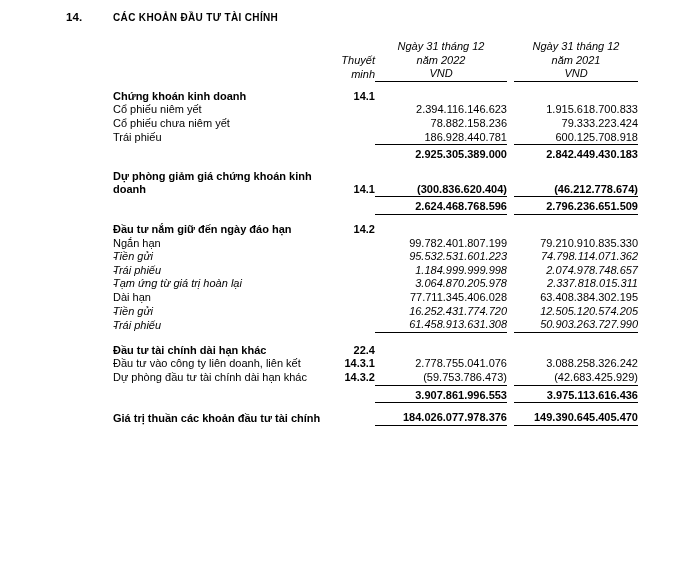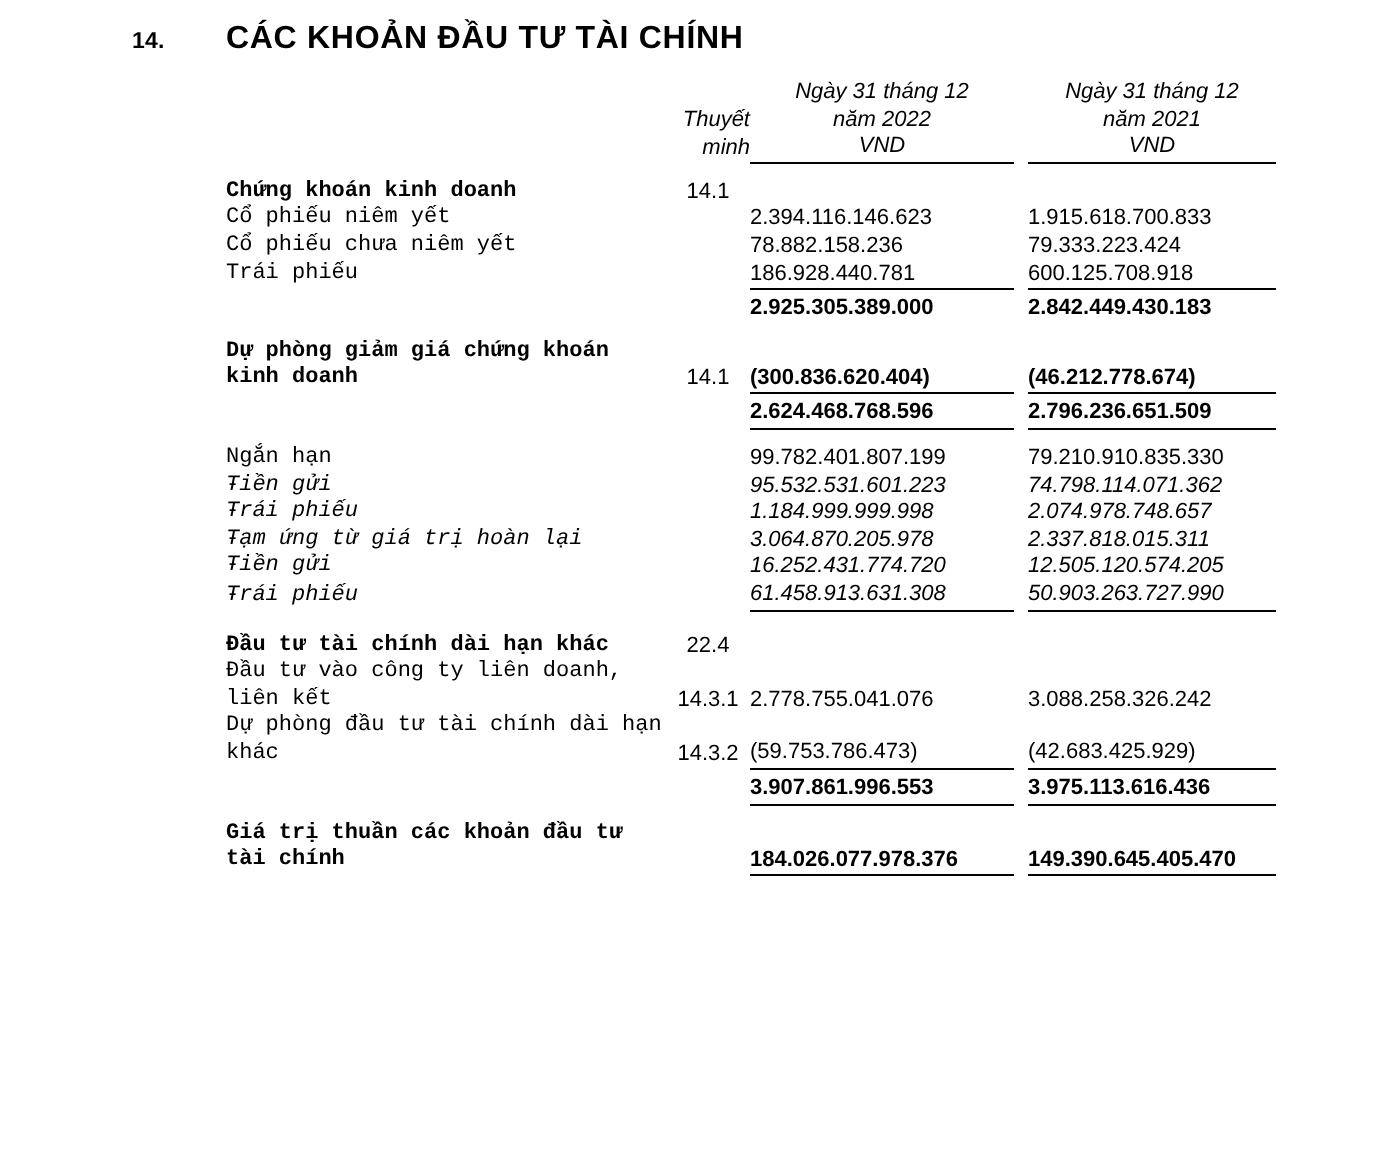--- a/index.html
+++ b/index.html
@@ -30,21 +30,21 @@
     display: flex;
     align-items: baseline;
   }
   .note-title-num {
     font-size: 11.5px;
     font-weight: bold;
     letter-spacing: 0.1px;
     width: 47px;
   }
   .note-title-text {
-    font-size: 16px;
+    font-size: 10px;
     font-weight: bold;
     letter-spacing: 0.35px;
   }
 
   
   table.fin {
     position: absolute;
     top: 40px;
     left: 113px;
     width: 525px;
@@ -77,37 +77,37 @@
     font-style: italic;
     font-size: 11px;
     text-align: right;
     line-height: 13.6px;
     white-space: pre-line;
     padding-left: 2px;
   }
   .hd-rule { border-bottom: 1.1px solid #000; }
 
   
-  .lbl        { text-align: left; padding-right: 4px; font-family: Liberation Mono, monospace; }
+  .lbl        { text-align: left; padding-right: 4px; }
   .lbl-bold   { font-weight: bold; }
   .lbl-sub    { font-style: italic; padding-left: 22px; position: relative; }
   .lbl-sub .dash {
     position: absolute;
     left: 0px;
     font-style: normal;
   }
   .note {
-    text-align: center;
-    font-weight: normal;
+    text-align: right;
+    font-weight: bold;
     font-size: 11px;
     padding-left: 2px;
   }
 
   .num {
-    text-align: left;
+    text-align: right;
     font-variant-numeric: tabular-nums;
     white-space: nowrap;
   }
   .num-b { font-weight: bold; }
   .num-i { font-style: italic; }
   .rule-bottom { border-bottom: 1.1px solid #000; }
   .rule-thick  { border-bottom: 1.6px solid #000; }
 
   .spacer-row td { height: 8px; line-height: 8px; font-size: 0; }
   .spacer-xs td  { height: 3px; line-height: 3px; font-size: 0; }
@@ -214,20 +214,27 @@
       <td class="note"></td>
       <td class="num num-b rule-bottom">2.624.468.768.596</td>
       <td></td>
       <td class="num num-b rule-bottom">2.796.236.651.509</td>
     </tr>
 
     <tr class="spacer-row">
           <td colspan="5"></td>
         </tr>
 
+    <tr>
+      <td class="lbl lbl-bold">Đầu tư nắm giữ đến ngày đáo hạn</td>
+      <td class="note">14.2</td>
+      <td class="num"></td>
+          <td></td>
+          <td class="num"></td>
+    </tr>
 
     <tr>
       <td class="lbl">Ngắn hạn</td>
       <td class="note"></td>
       <td class="num">99.782.401.807.199</td>
       <td></td>
       <td class="num">79.210.910.835.330</td>
     </tr>
     <tr>
       <td class="lbl lbl-sub"><span class="dash">-</span><span>Tiền gửi</span></td>
@@ -242,20 +249,27 @@
       <td class="num num-i">1.184.999.999.998</td>
       <td></td>
       <td class="num num-i">2.074.978.748.657</td>
     </tr>
     <tr>
       <td class="lbl lbl-sub"><span class="dash">-</span><span>Tạm ứng từ giá trị hoàn lại</span></td>
       <td class="note"></td>
       <td class="num num-i">3.064.870.205.978</td>
       <td></td>
       <td class="num num-i">2.337.818.015.311</td>
+    </tr>
+    <tr>
+      <td class="lbl">Dài hạn</td>
+      <td class="note"></td>
+      <td class="num">77.711.345.406.028</td>
+      <td></td>
+      <td class="num">63.408.384.302.195</td>
     </tr>
     <tr>
       <td class="lbl lbl-sub"><span class="dash">-</span><span>Tiền gửi</span></td>
       <td class="note"></td>
       <td class="num num-i">16.252.431.774.720</td>
       <td></td>
       <td class="num num-i">12.505.120.574.205</td>
     </tr>
     <tr>
       <td class="lbl lbl-sub"><span class="dash">-</span><span>Trái phiếu</span></td>

